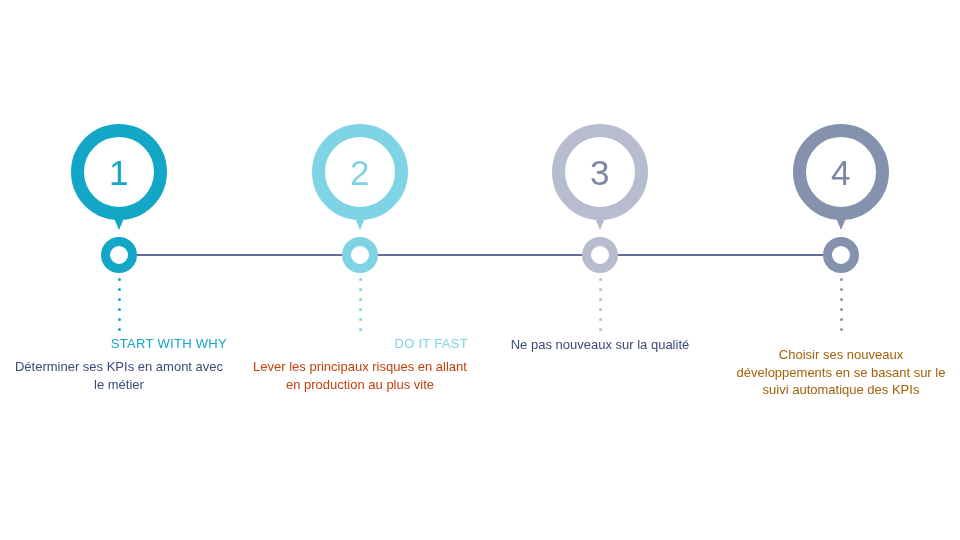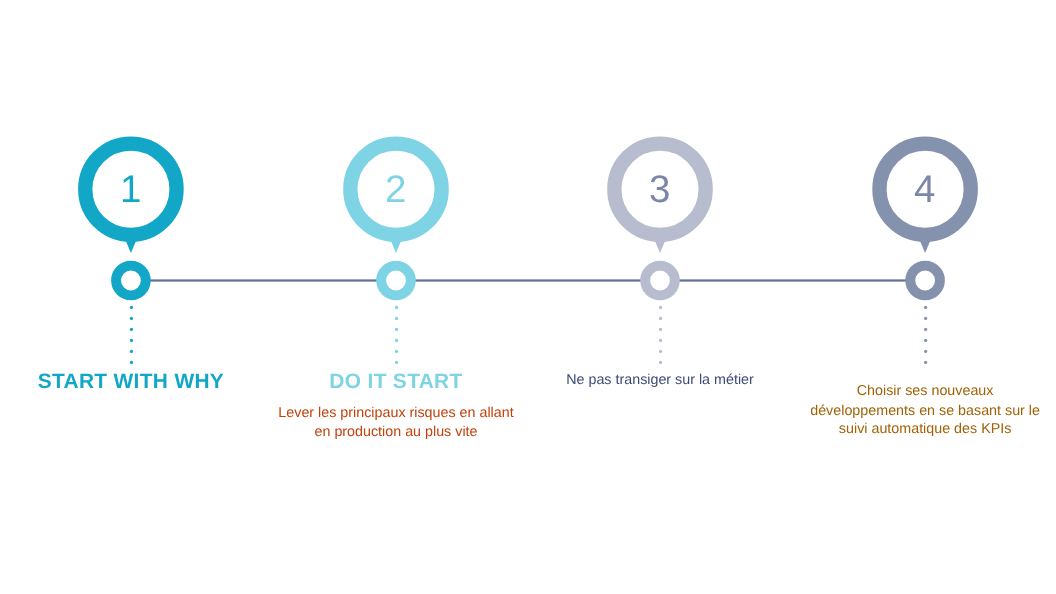--- a/index.html
+++ b/index.html
@@ -124,26 +124,27 @@
   .caption {
     position: absolute;
     left: 0;
     top: 336px;
     width: 240px;
     text-align: center;
     padding: 0 12px;
     box-sizing: border-box;
   }
   .caption-title {
-    font-size: 19px;
-    font-weight: bold;
+    font-size: 13px;
+    font-weight: normal;
     line-height: 1.25;
     letter-spacing: 0.3px;
     margin: 0 0 6px 0;
     font-family: "Liberation Sans", sans-serif;
+    text-align: right;
   }
   .caption-body {
     font-size: 13px;
     font-weight: 400;
     line-height: 1.35;
     color: #3d4a77;
     margin: 0;
     font-family: "Liberation Sans", sans-serif;
   }
   .step[data-index="3"] .caption-body { margin-top: 10px; }
@@ -165,61 +166,62 @@
     <div class="dotted">
       <span style="background: rgb(18, 167, 198);"></span>
         <span style="background: rgb(18, 167, 198);"></span>
         <span style="background: rgb(18, 167, 198);"></span>
         <span style="background: rgb(18, 167, 198);"></span>
         <span style="background: rgb(18, 167, 198);"></span>
         <span style="background: rgb(18, 167, 198);"></span>
     </div>
     <div class="caption">
       <p class="caption-title" style="color: rgb(18, 167, 198);">START WITH WHY</p>
+      <p class="caption-body" style="color: rgb(61, 74, 119);">Déterminer ses KPIs en amont avec le métier</p>
     </div>
   </div>
 
   <div class="step" data-index="1">
     <div class="pin">
       <div class="pin-tail" style="border-top-color: rgb(126, 212, 228);"></div>
       <div class="pin-ring" style="border-color: rgb(126, 212, 228);"></div>
       <div class="pin-number" style="color: rgb(126, 212, 228);">2</div>
     </div>
     <div class="node" style="border-color: rgb(126, 212, 228);"></div>
     <div class="dotted">
       <span style="background: rgb(126, 212, 228);"></span>
         <span style="background: rgb(126, 212, 228);"></span>
         <span style="background: rgb(126, 212, 228);"></span>
         <span style="background: rgb(126, 212, 228);"></span>
         <span style="background: rgb(126, 212, 228);"></span>
         <span style="background: rgb(126, 212, 228);"></span>
     </div>
     <div class="caption">
-      <p class="caption-title" style="color: rgb(126, 212, 228);">DO IT START</p>
+      <p class="caption-title" style="color: rgb(126, 212, 228);">DO IT FAST</p>
       <p class="caption-body" style="color: #c2410c;">Lever les principaux risques en allant en production au plus vite</p>
     </div>
   </div>
 
   <div class="step" data-index="2">
     <div class="pin">
       <div class="pin-tail" style="border-top-color: rgb(183, 188, 207);"></div>
       <div class="pin-ring" style="border-color: rgb(183, 188, 207);"></div>
       <div class="pin-number" style="color: rgb(124, 135, 168);">3</div>
     </div>
     <div class="node" style="border-color: rgb(183, 188, 207);"></div>
     <div class="dotted">
       <span style="background: rgb(183, 188, 207);"></span>
         <span style="background: rgb(183, 188, 207);"></span>
         <span style="background: rgb(183, 188, 207);"></span>
         <span style="background: rgb(183, 188, 207);"></span>
         <span style="background: rgb(183, 188, 207);"></span>
         <span style="background: rgb(183, 188, 207);"></span>
     </div>
     <div class="caption">
-      <p class="caption-body" style="color: rgb(61, 74, 119);">Ne pas transiger sur la métier</p>
+      <p class="caption-body" style="color: rgb(61, 74, 119);">Ne pas nouveaux sur la qualité</p>
     </div>
   </div>
 
   <div class="step" data-index="3">
     <div class="pin">
       <div class="pin-tail" style="border-top-color: rgb(133, 146, 173);"></div>
       <div class="pin-ring" style="border-color: rgb(133, 146, 173);"></div>
       <div class="pin-number" style="color: rgb(124, 135, 168);">4</div>
     </div>
     <div class="node" style="border-color: rgb(133, 146, 173);"></div>

